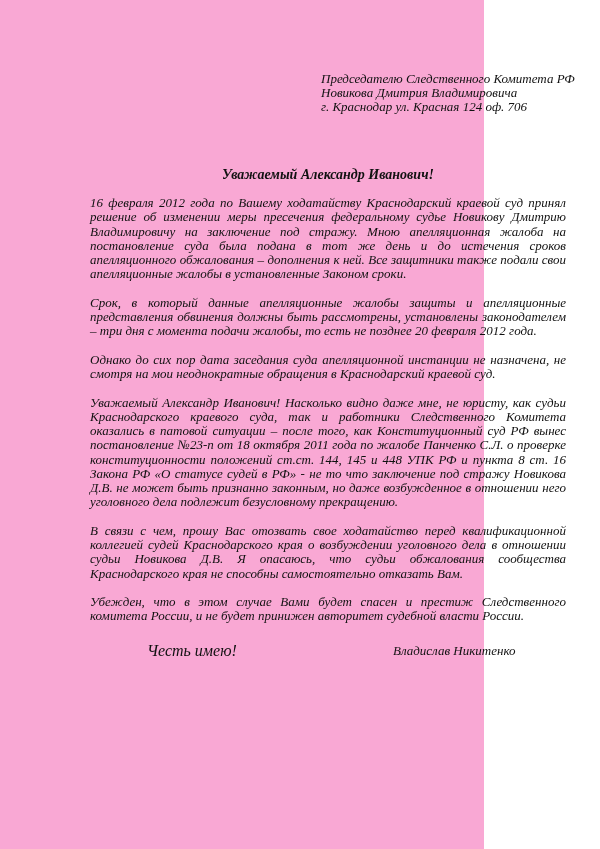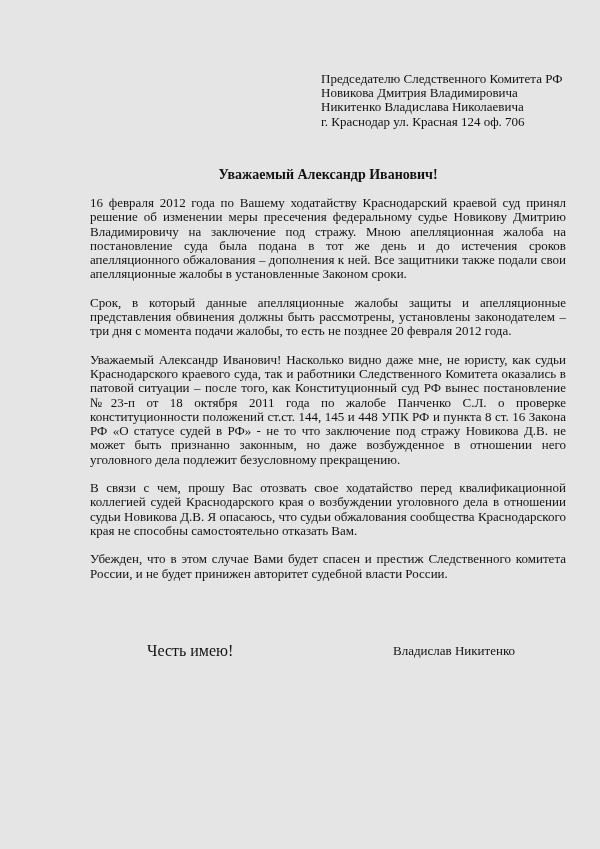--- a/index.html
+++ b/index.html
@@ -12,22 +12,23 @@
     height: 849px;
     position: relative;
     overflow: hidden;
     font-family: "Liberation Serif", "DejaVu Serif", serif;
     color: #111111;
     font-size: 13px;
   }
   .page {
     position: absolute;
     left: 0; top: 0;
-    width: 600px; height: 849px;
-    background: #e5e5e5;
+    width: 484px; height: 849px;
+    background: #f9a8d4;
+    font-style: italic;
   }
   .addressee {
     position: absolute;
     left: 321px;
     top: 72px;
     line-height: 14.2px;
     font-size: 13px;
     white-space: nowrap;
   }
   .addressee div { margin: 0; }
@@ -73,29 +74,29 @@
   }
 </style>
 </head>
 <body>
 
 <div class="page">
 
   <div class="addressee">
     <div>Председателю Следственного Комитета РФ</div>
     <div>Новикова Дмитрия Владимировича</div>
-    <div>Никитенко Владислава Николаевича</div>
     <div>г. Краснодар ул. Красная 124 оф. 706</div>
   </div>
 
   <div class="salutation">Уважаемый Александр Иванович!</div>
 
   <div class="body-text">
     <p>16 февраля 2012 года по Вашему ходатайству Краснодарский краевой суд принял решение об изменении меры пресечения федеральному судье Новикову Дмитрию Владимировичу на заключение под стражу. Мною апелляционная жалоба на постановление суда была подана в тот же день и до истечения сроков апелляционного обжалования – дополнения к ней. Все защитники также подали свои апелляционные жалобы в установленные Законом сроки.</p>
     <p>Срок, в который данные апелляционные жалобы защиты и апелляционные представления обвинения должны быть рассмотрены, установлены законодателем – три дня с момента подачи жалобы, то есть не позднее 20 февраля 2012 года.</p>
+    <p>Однако до сих пор дата заседания суда апелляционной инстанции не назначена, не смотря на мои неоднократные обращения в Краснодарский краевой суд.</p>
     <p>Уважаемый Александр Иванович! Насколько видно даже мне, не юристу, как судьи Краснодарского краевого суда, так и работники Следственного Комитета оказались в патовой ситуации – после того, как Конституционный суд РФ вынес постановление №23-п от 18 октября 2011 года по жалобе Панченко С.Л. о проверке конституционности положений ст.ст. 144, 145 и 448 УПК РФ и пункта 8 ст. 16 Закона РФ «О статусе судей в РФ» - не то что заключение под стражу Новикова Д.В. не может быть признанно законным, но даже возбужденное в отношении него уголовного дела подлежит безусловному прекращению.</p>
     <p>В связи с чем, прошу Вас отозвать свое ходатайство перед квалификационной коллегией судей Краснодарского края о возбуждении уголовного дела в отношении судьи Новикова Д.В. Я опасаюсь, что судьи обжалования сообщества Краснодарского края не способны самостоятельно отказать Вам.</p>
     <p>Убежден, что в этом случае Вами будет спасен и престиж Следственного комитета России, и не будет принижен авторитет судебной власти России.</p>
   </div>
 
   <div class="sign-off">Честь имею!</div>
   <div class="signature">Владислав Никитенко</div>
 
 </div>
 

